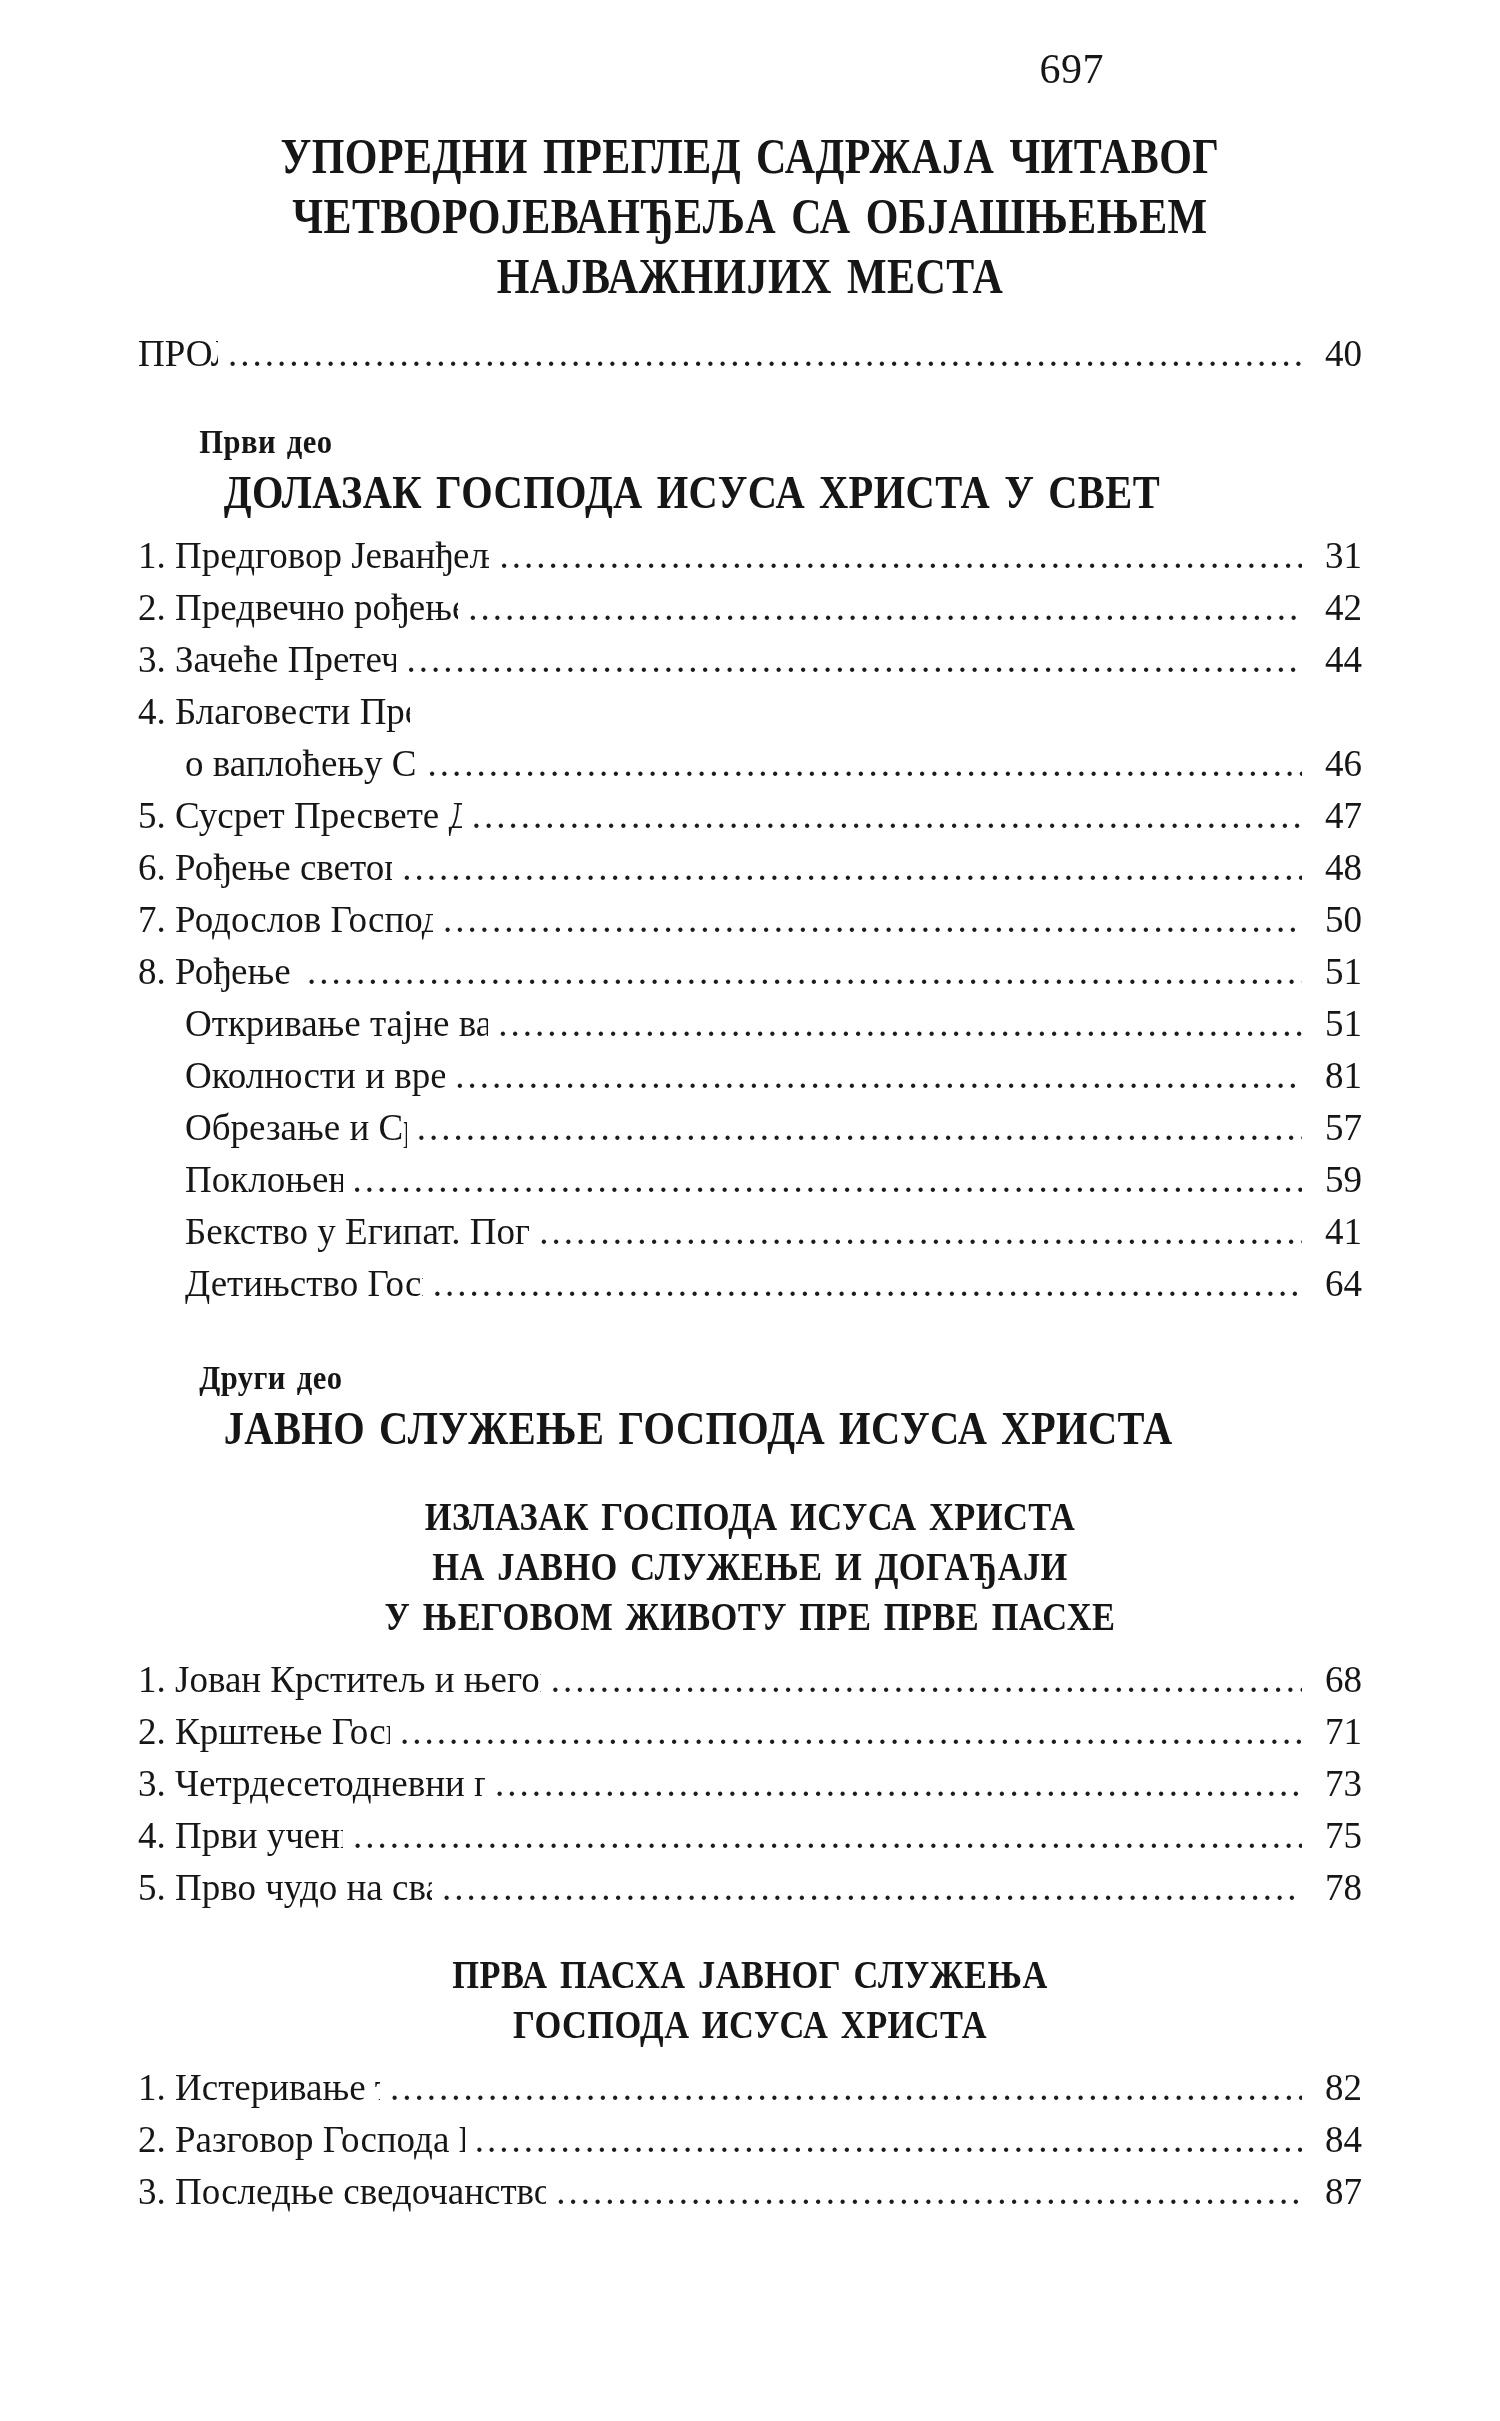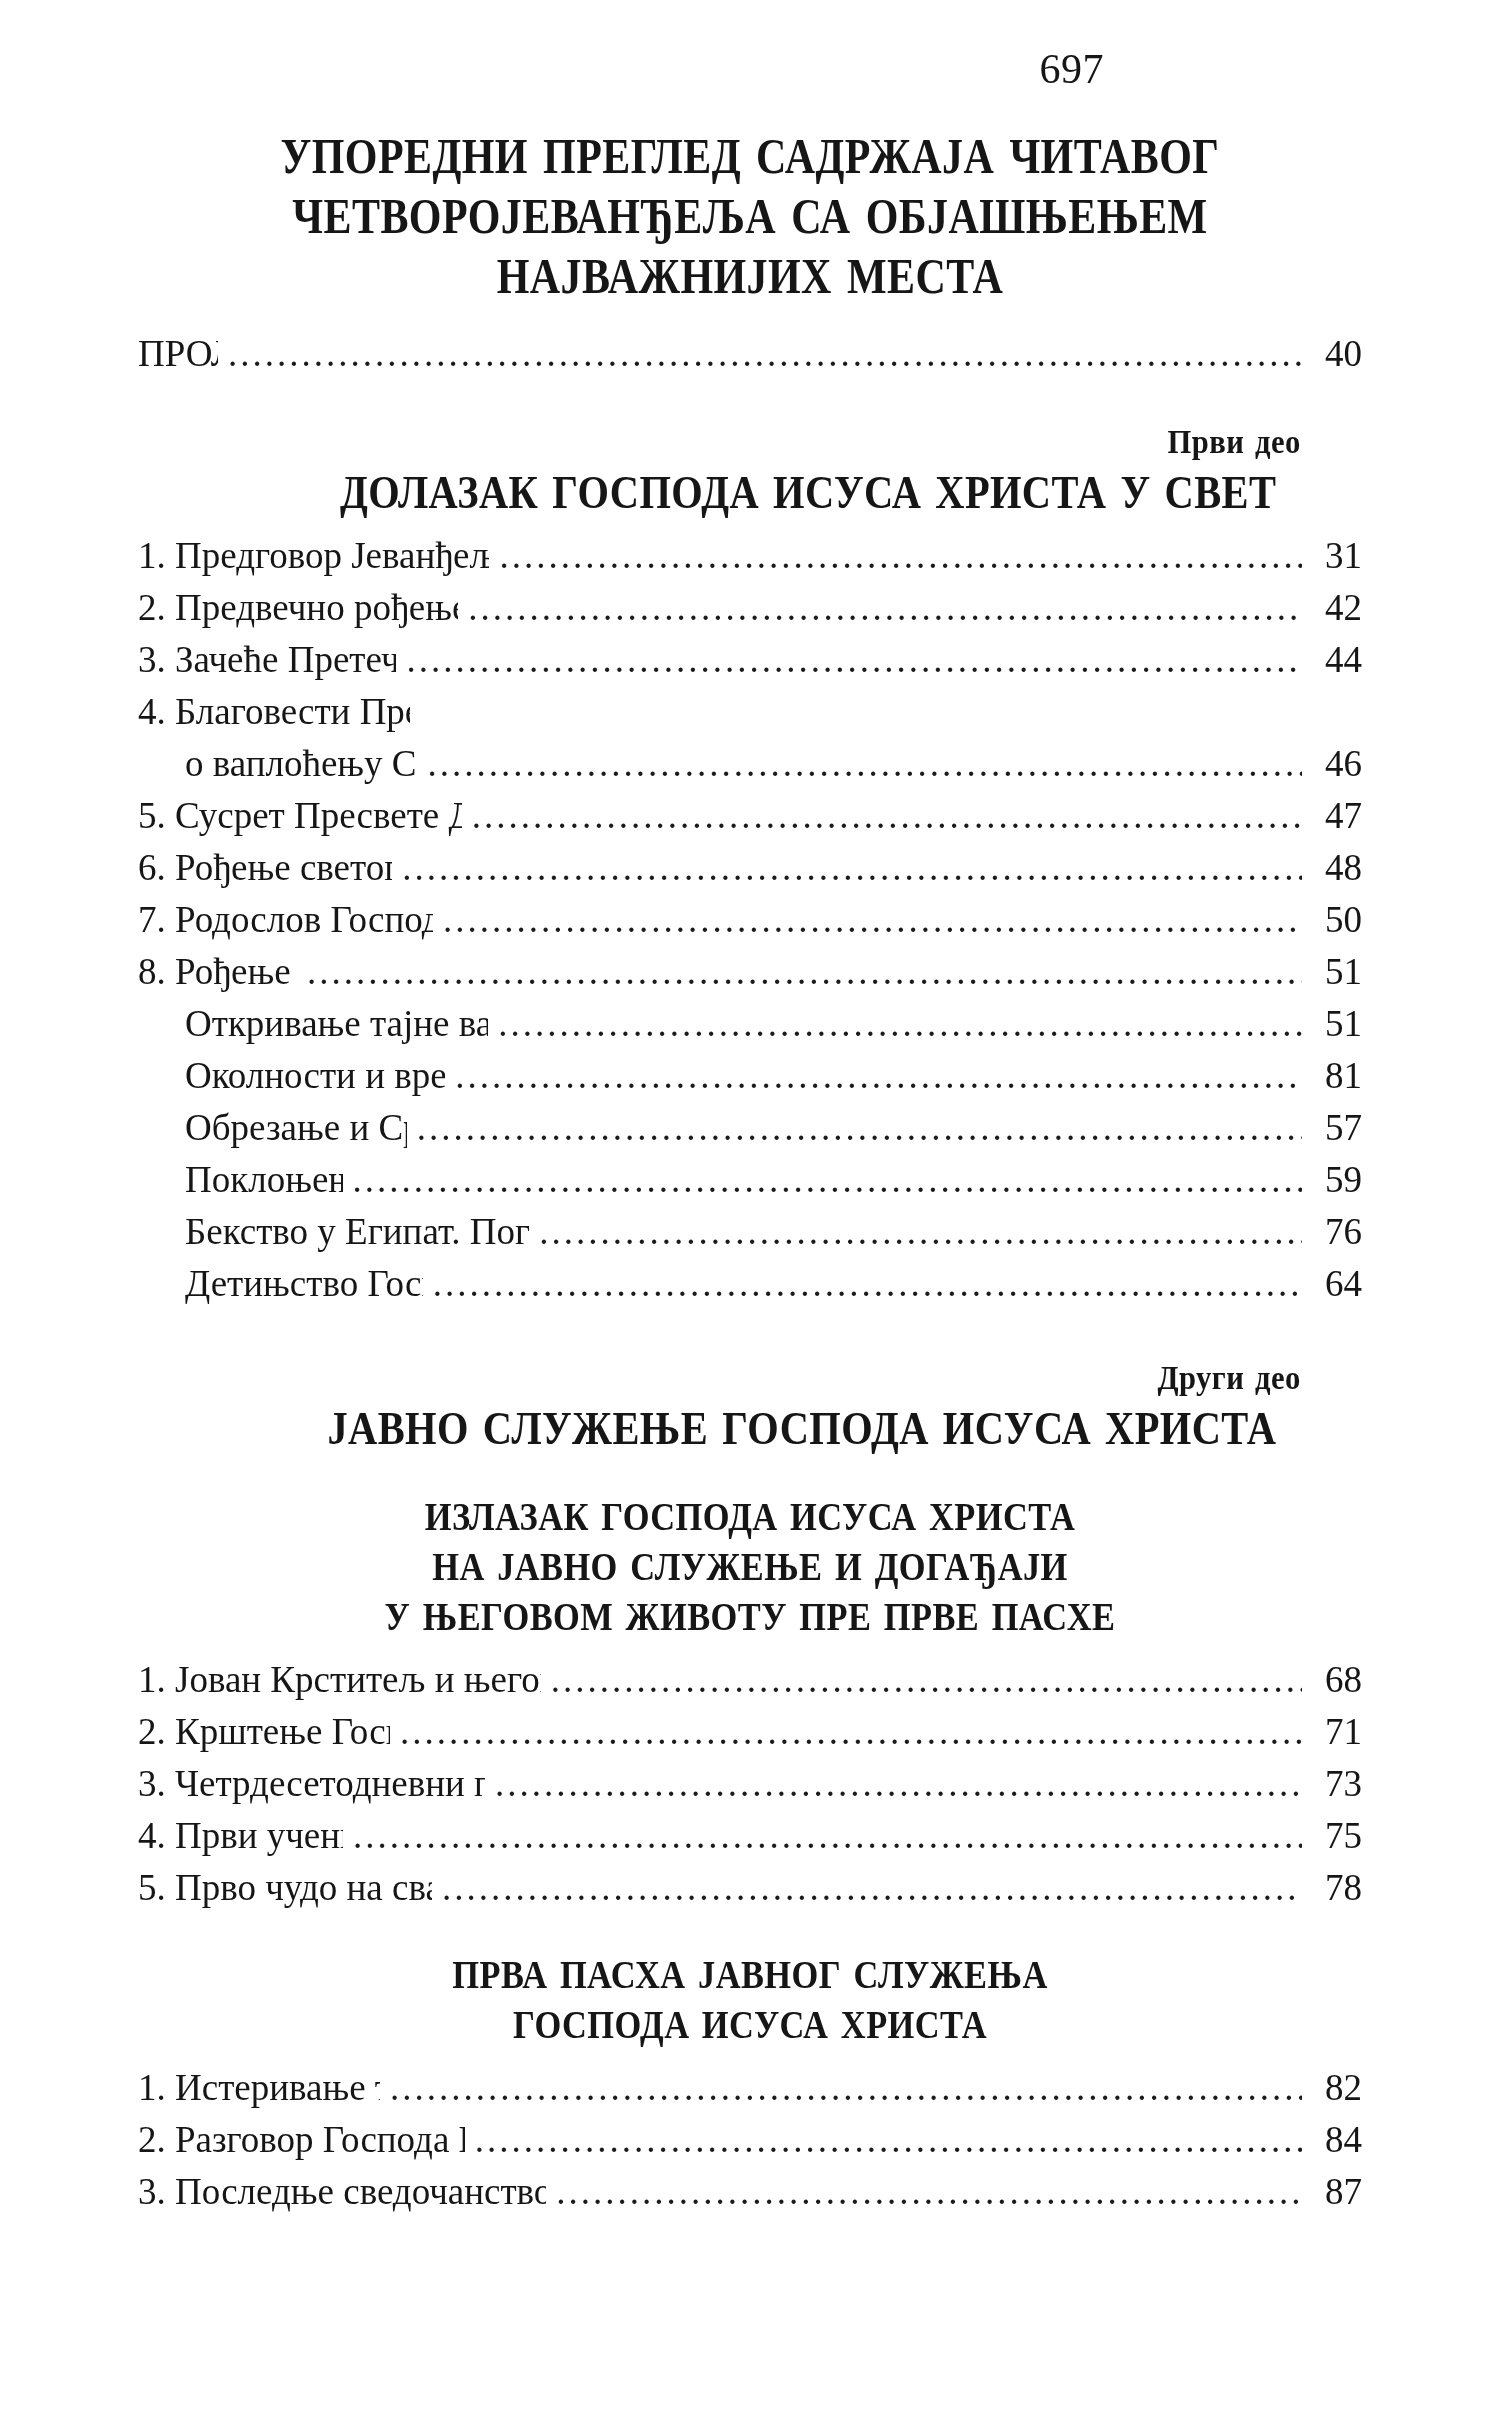--- a/index.html
+++ b/index.html
@@ -50,21 +50,21 @@
     letter-spacing: 0.5px;
     transform: scaleX(0.84);
     transform-origin: center top;
     margin: 0 0 22px 0;
     word-spacing: 5px;
   }
   .doc-title .tl { display: block; white-space: nowrap; }
 
   
   .part-group {
-    text-align: right;
+    text-align: left;
     margin: 40px 0 10px 0;
   }
   .part-kicker {
     font-size: 34px;
     font-weight: 700;
     line-height: 44px;
     letter-spacing: 0.5px;
     transform: scaleX(0.9);
     transform-origin: center top;
     word-spacing: 3px;
@@ -222,21 +222,21 @@
           <span class="toc-page">57</span>
         </div>
         <div class="toc-row indent">
           <span class="toc-label">Поклоњење мудраца</span>
           <span class="toc-dots">................................................................................................................................................................</span>
           <span class="toc-page">59</span>
         </div>
         <div class="toc-row indent">
           <span class="toc-label">Бекство у Египат. Погубљење деце. Повратак у Назарет.</span>
           <span class="toc-dots">................................................................................................................................................................</span>
-          <span class="toc-page">76</span>
+          <span class="toc-page">41</span>
         </div>
         <div class="toc-row indent">
           <span class="toc-label">Детињство Господа Исуса Христа</span>
           <span class="toc-dots">................................................................................................................................................................</span>
           <span class="toc-page">64</span>
         </div>
       </div>
 
     <div class="part-group" style="margin-top:46px">
       <div class="part-kicker">Други део</div>

